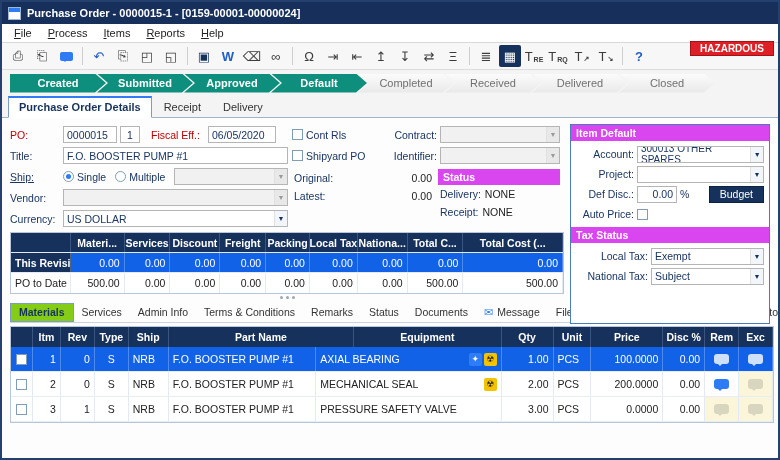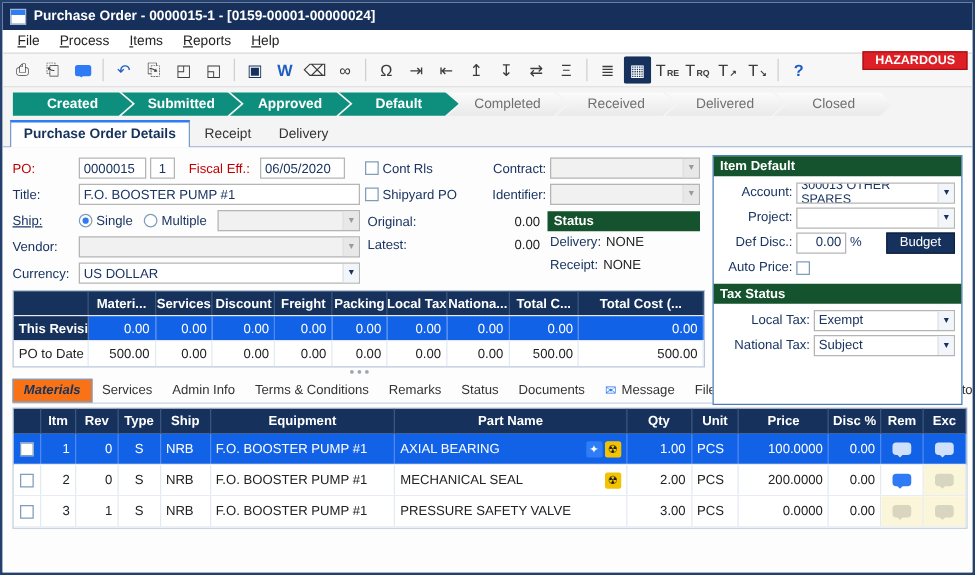--- a/index.html
+++ b/index.html
@@ -59,21 +59,21 @@
   .flex1 { flex:1; }
   .combo { height:17px; border:1px solid #b5b5b5; background:#fff; display:flex; align-items:center; font-size:10.5px; color:#1a3562; padding-left:3px; overflow:hidden; }
   .combo .arr { margin-left:auto; font-size:7px; color:#16325c; width:13px; text-align:center; border-left:1px solid #e0e0e0; align-self:stretch; display:flex; align-items:center; justify-content:center; background:#f2f6fb; }
   .combo.disabled { background:#f1f1f1; }
   .combo.disabled .arr { color:#9a9a9a; background:#e8e8e8; }
   .cb11 { width:11px; height:11px; border:1px solid #7f9db9; background:#fff; flex:0 0 auto; }
   .radio { width:11px; height:11px; border:1px solid #7f9db9; border-radius:50%; background:#fff; position:relative; flex:0 0 auto; }
   .radio.checked::after { content:""; position:absolute; inset:2px; border-radius:50%; background:#2f7bf5; }
   .rlabel { font-size:10.5px; color:#1a3562; margin-right:6px; }
 
-  .navy-head { background:#14532d; color:#fff; font-size:10.5px; font-weight:bold; height:16px; display:flex; align-items:center; padding:0 5px;text-align:right; }
+  .navy-head { background:#d946ef; color:#fff; font-size:10.5px; font-weight:bold; height:16px; display:flex; align-items:center; padding:0 5px;text-align:right; }
   .mid-cols { display:flex; gap:4px; margin-top:3px; }
   .mcol { flex:1; }
   .mrow { display:flex; align-items:center; height:18px; font-size:10.5px; color:#1a3562; padding:0 2px; }
   .mrow .val { margin-left:auto; color:#222; }
   .mrow .vleft { margin-left:4px; color:#222; }
 
   .panel-right { position:absolute; top:6px; right:8px; width:200px; height:200px; background:#fff; border:1px solid #4a7ebb; z-index:3; padding:0 0 2px; }
   .pr-rows { padding:3px 5px; }
   .prow { display:flex; align-items:center; height:20px; gap:3px; }
   .prow .plbl { width:58px; text-align:right; font-size:10.5px; color:#1a3562; flex:0 0 auto; }
@@ -91,21 +91,21 @@
   .t-row.sel .t-cell { background:#1262e8; color:#fff; border-right:1px solid rgba(255,255,255,.25); }
   .t-row.sel .t-cell.t-label { background:#16325c; font-weight:bold; }
   .t-cell.t-label { color:#222; }
 
   .splitter { height:7px; width:554px; display:flex; align-items:center; justify-content:center; gap:3px; }
   .splitter .dot { width:3px; height:3px; background:#9aa7b8; border-radius:50%; }
 
   
   .lower-tabs { display:flex; align-items:center; height:20px; margin-top:2px; border-bottom:1px solid #c9d4e2; }
   .ltab { font-size:10.5px; color:#333; padding:2px 8px 3px; white-space:nowrap; display:flex; align-items:center; gap:4px; }
-  .ltab.active { background:#f97316; border:1px solid #7a9cc6; color:#16325c; font-weight:bold;font-style:italic; }
+  .ltab.active { background:#84cc16; border:1px solid #7a9cc6; color:#16325c; font-weight:bold; }
   .ltab-ic { color:#2f7cf6; font-size:11px; }
 
   
   .items-table { margin-top:3px; width:764px; border:1px solid #b9c6d8; background:#fff; font-size:10.5px; }
   .i-row { display:flex; height:25px; border-bottom:1px solid #e7edf5; background:#fff; }
   .i-row.i-head { height:20px; background:#16325c; border-bottom:0; }
   .i-head .i-cell { color:#fff; font-weight:bold; justify-content:center; border-right:1px solid #3a5580; }
   .i-cell { display:flex; align-items:center; padding:0 4px; border-right:1px solid #e3eaf3; overflow:hidden; white-space:nowrap; color:#222; }
   .i-cell.num { justify-content:flex-end; }
   .i-cell.ctr { justify-content:center; }
@@ -464,22 +464,22 @@
         </div>
     </div>
 
     <div class="items-table">
         <div class="i-row i-head">
           <div class="i-cell" style="width: 22px;"></div>
           <div class="i-cell" style="width: 28px;">Itm</div>
           <div class="i-cell" style="width: 34px;">Rev</div>
           <div class="i-cell" style="width: 34px;">Type</div>
           <div class="i-cell" style="width: 40px;">Ship</div>
+          <div class="i-cell" style="width: 186px;">Part Name</div>
           <div class="i-cell" style="width: 148px;">Equipment</div>
-          <div class="i-cell" style="width: 186px;">Part Name</div>
           <div class="i-cell" style="width: 52px;">Qty</div>
           <div class="i-cell" style="width: 38px;">Unit</div>
           <div class="i-cell" style="width: 72px;">Price</div>
           <div class="i-cell" style="width: 42px;">Disc %</div>
           <div class="i-cell" style="width: 34px;">Rem</div>
           <div class="i-cell" style="width: 34px;">Exc</div>
         </div>
         <div class="i-row selected">
           <div class="i-cell ctr" style="width: 22px;">
             <span class="cb"></span>

